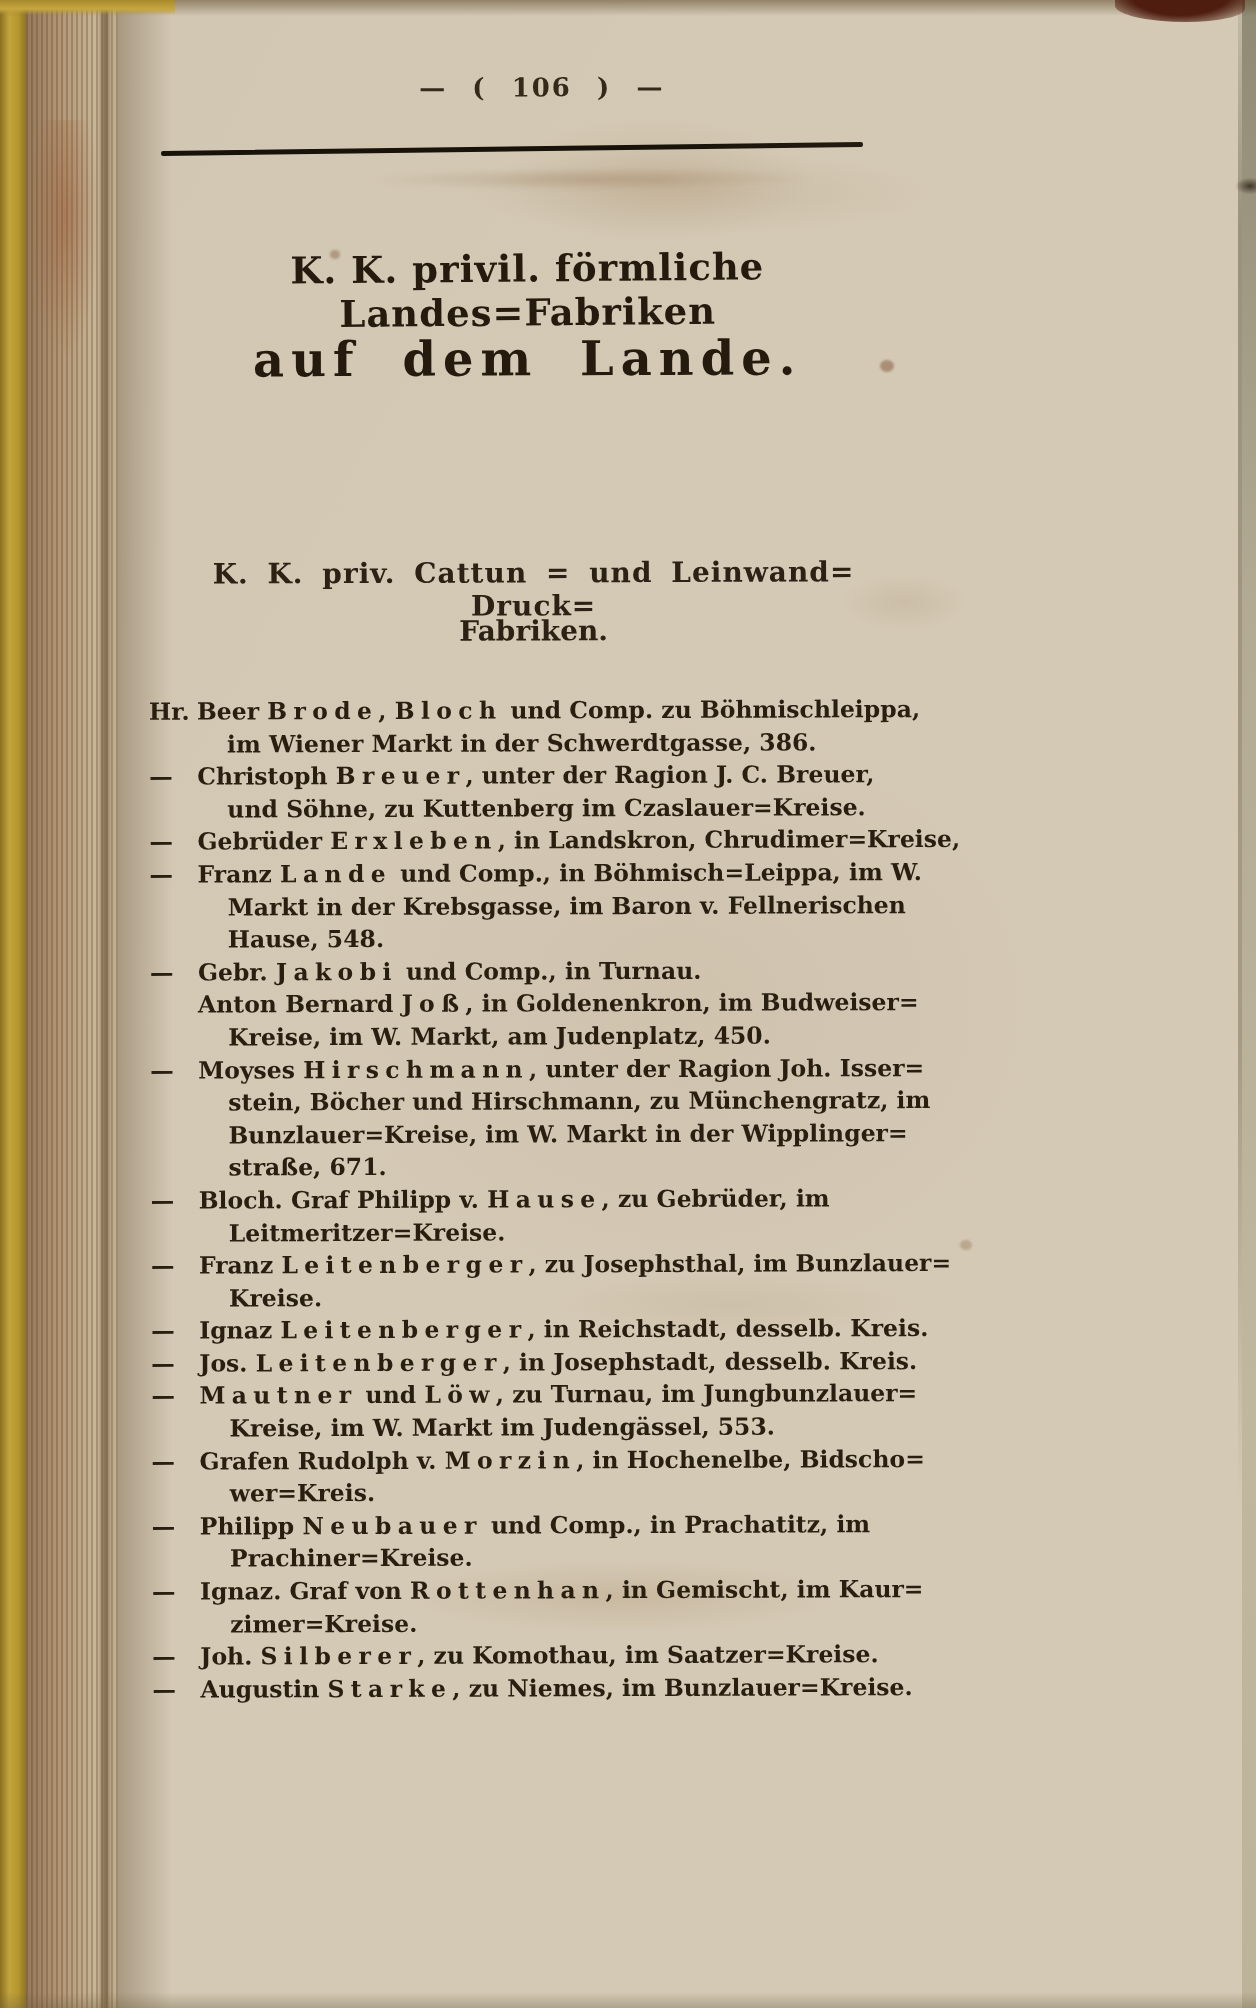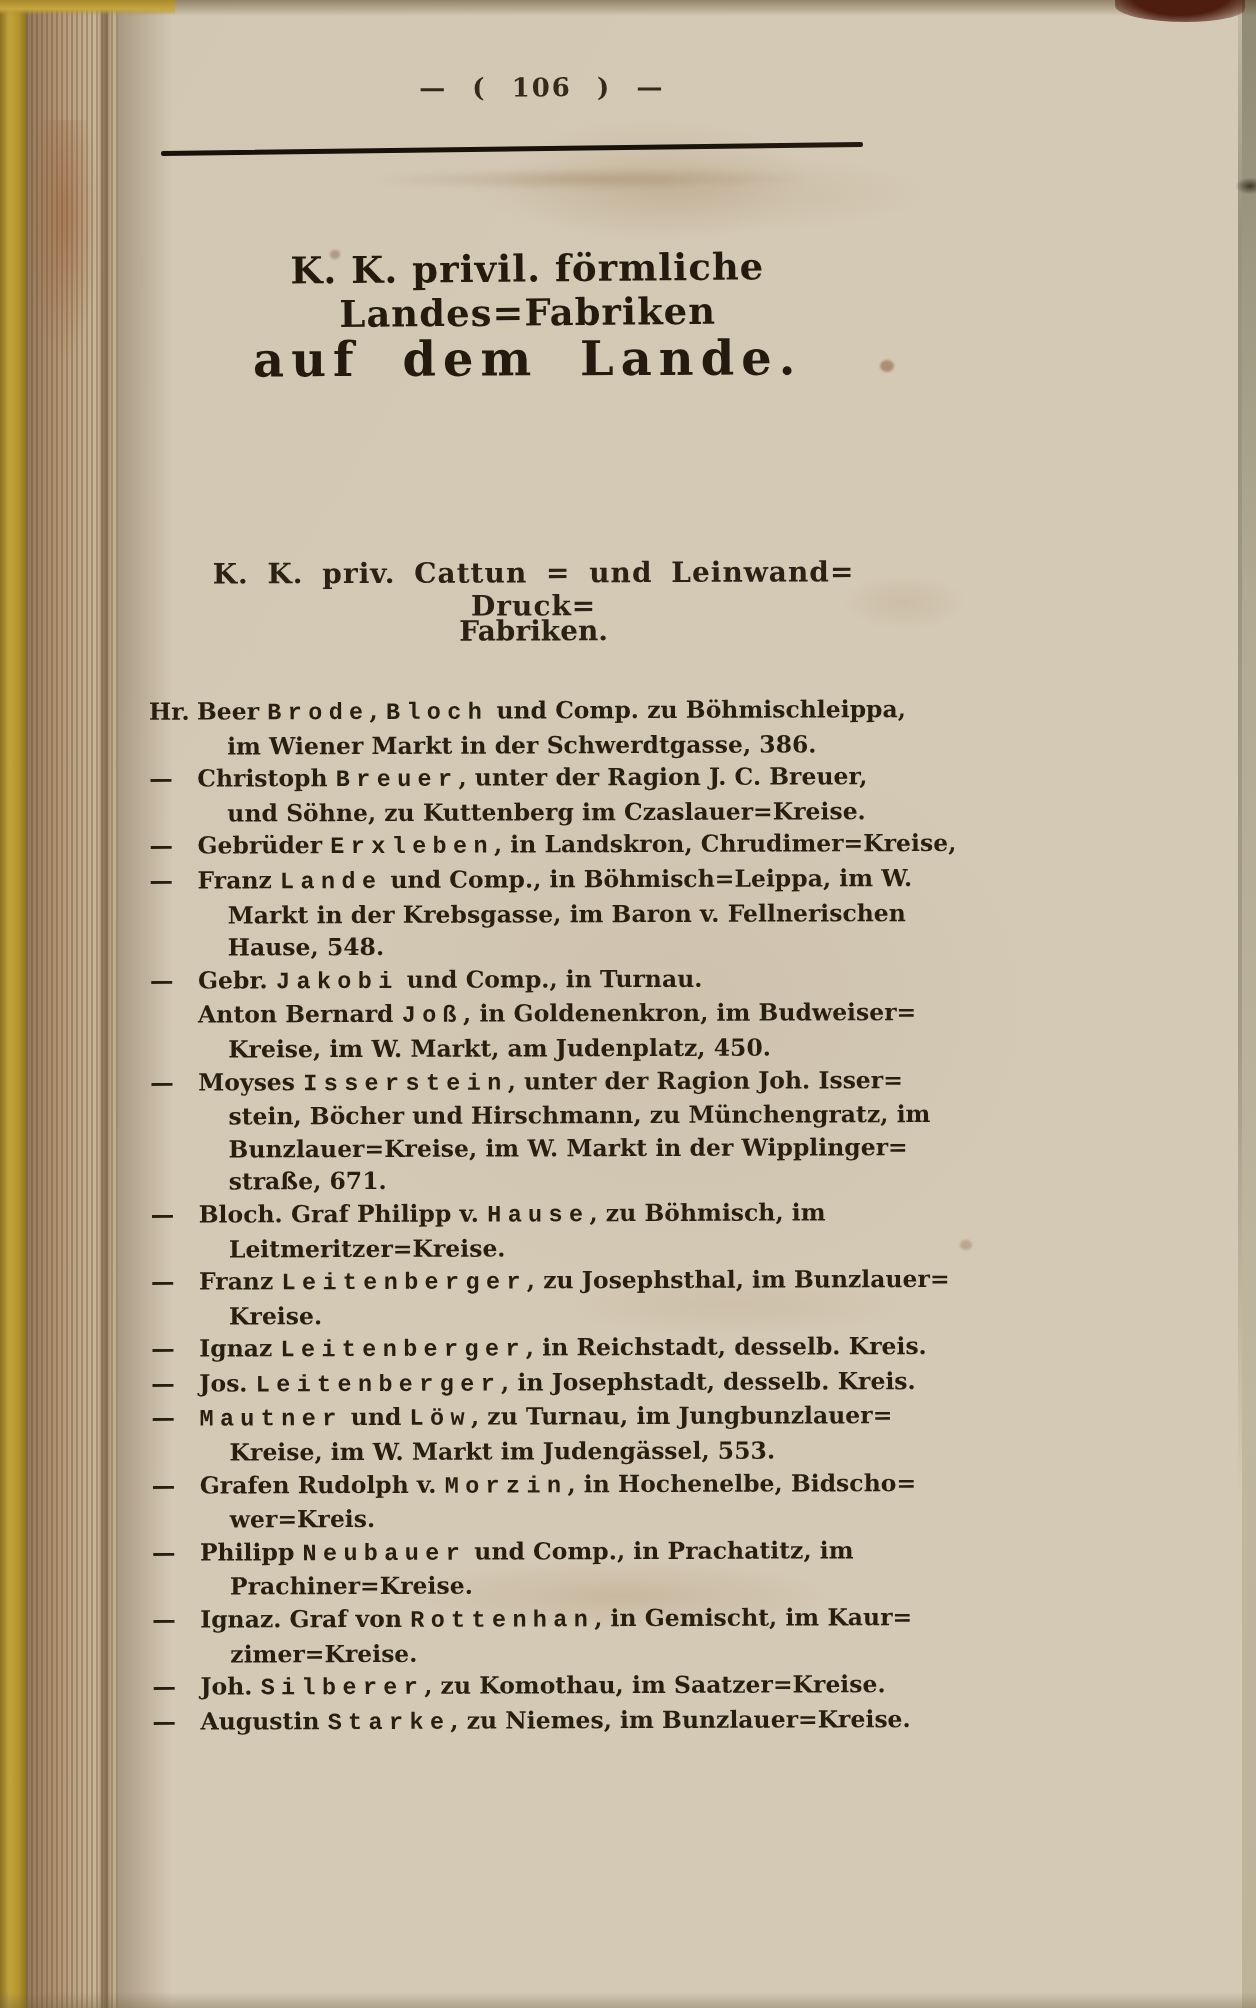--- a/index.html
+++ b/index.html
@@ -126,21 +126,21 @@
     font-size:28px;font-weight:bold;color:#2b2114;
   }
   .entries{
     position:absolute;top:694px;left:0;width:1000px;
     font-size:23.5px;font-weight:bold;line-height:32.6px;
     color:#281f11;
   }
   .line{white-space:nowrap;padding-left:48px;}
   .line .lead{display:inline-block;width:48px;margin-left:-48px;}
   .line.cont{padding-left:78px;}
-  .sperr{letter-spacing:.27em;font-family:Liberation Mono, monospace;}
+  .sperr{letter-spacing:.27em;}
 </style>
 </head>
 <body>
 
 <div class="paper-texture"></div>
 <div class="edge-gold"></div>
 <div class="spine-band"></div>
 <div class="spine-red-patch"></div>
 <div class="spine-dark-line"></div>
 <div class="gutter-shadow"></div>
@@ -179,25 +179,25 @@
       <div class="line cont"><span>im Wiener Markt in der Schwerdtgasse, 386.</span></div>
       <div class="line"><span class="lead">—</span><span>Christoph </span><span class="sperr">Breuer</span><span>, unter der Ragion J. C. Breuer,</span></div>
       <div class="line cont"><span>und Söhne, zu Kuttenberg im Czaslauer=Kreise.</span></div>
       <div class="line"><span class="lead">—</span><span>Gebrüder </span><span class="sperr">Erxleben</span><span>, in Landskron, Chrudimer=Kreise,</span></div>
       <div class="line"><span class="lead">—</span><span>Franz </span><span class="sperr">Lande</span><span> und Comp., in Böhmisch=Leippa, im W.</span></div>
       <div class="line cont"><span>Markt in der Krebsgasse, im Baron v. Fellnerischen</span></div>
       <div class="line cont"><span>Hause, 548.</span></div>
       <div class="line"><span class="lead">—</span><span>Gebr. </span><span class="sperr">Jakobi</span><span> und Comp., in Turnau.</span></div>
       <div class="line"><span class="lead"></span><span>Anton Bernard </span><span class="sperr">Joß</span><span>, in Goldenenkron, im Budweiser=</span></div>
       <div class="line cont"><span>Kreise, im W. Markt, am Judenplatz, 450.</span></div>
-      <div class="line"><span class="lead">—</span><span>Moyses </span><span class="sperr">Isserstein</span><span>, unter der Ragion Joh. Isser=</span></div>
+      <div class="line"><span class="lead">—</span><span>Moyses </span><span class="sperr">Hirschmann</span><span>, unter der Ragion Joh. Isser=</span></div>
       <div class="line cont"><span>stein, Böcher und Hirschmann, zu Münchengratz, im</span></div>
       <div class="line cont"><span>Bunzlauer=Kreise, im W. Markt in der Wipplinger=</span></div>
       <div class="line cont"><span>straße, 671.</span></div>
-      <div class="line"><span class="lead">—</span><span>Bloch. Graf Philipp v. </span><span class="sperr">Hause</span><span>, zu Böhmisch, im</span></div>
+      <div class="line"><span class="lead">—</span><span>Bloch. Graf Philipp v. </span><span class="sperr">Hause</span><span>, zu Gebrüder, im</span></div>
       <div class="line cont"><span>Leitmeritzer=Kreise.</span></div>
       <div class="line"><span class="lead">—</span><span>Franz </span><span class="sperr">Leitenberger</span><span>, zu Josephsthal, im Bunzlauer=</span></div>
       <div class="line cont"><span>Kreise.</span></div>
       <div class="line"><span class="lead">—</span><span>Ignaz </span><span class="sperr">Leitenberger</span><span>, in Reichstadt, desselb. Kreis.</span></div>
       <div class="line"><span class="lead">—</span><span>Jos. </span><span class="sperr">Leitenberger</span><span>, in Josephstadt, desselb. Kreis.</span></div>
       <div class="line"><span class="lead">—</span><span class="sperr">Mautner</span><span> und </span><span class="sperr">Löw</span><span>, zu Turnau, im Jungbunzlauer=</span></div>
       <div class="line cont"><span>Kreise, im W. Markt im Judengässel, 553.</span></div>
       <div class="line"><span class="lead">—</span><span>Grafen Rudolph v. </span><span class="sperr">Morzin</span><span>, in Hochenelbe, Bidscho=</span></div>
       <div class="line cont"><span>wer=Kreis.</span></div>
       <div class="line"><span class="lead">—</span><span>Philipp </span><span class="sperr">Neubauer</span><span> und Comp., in Prachatitz, im</span></div>

